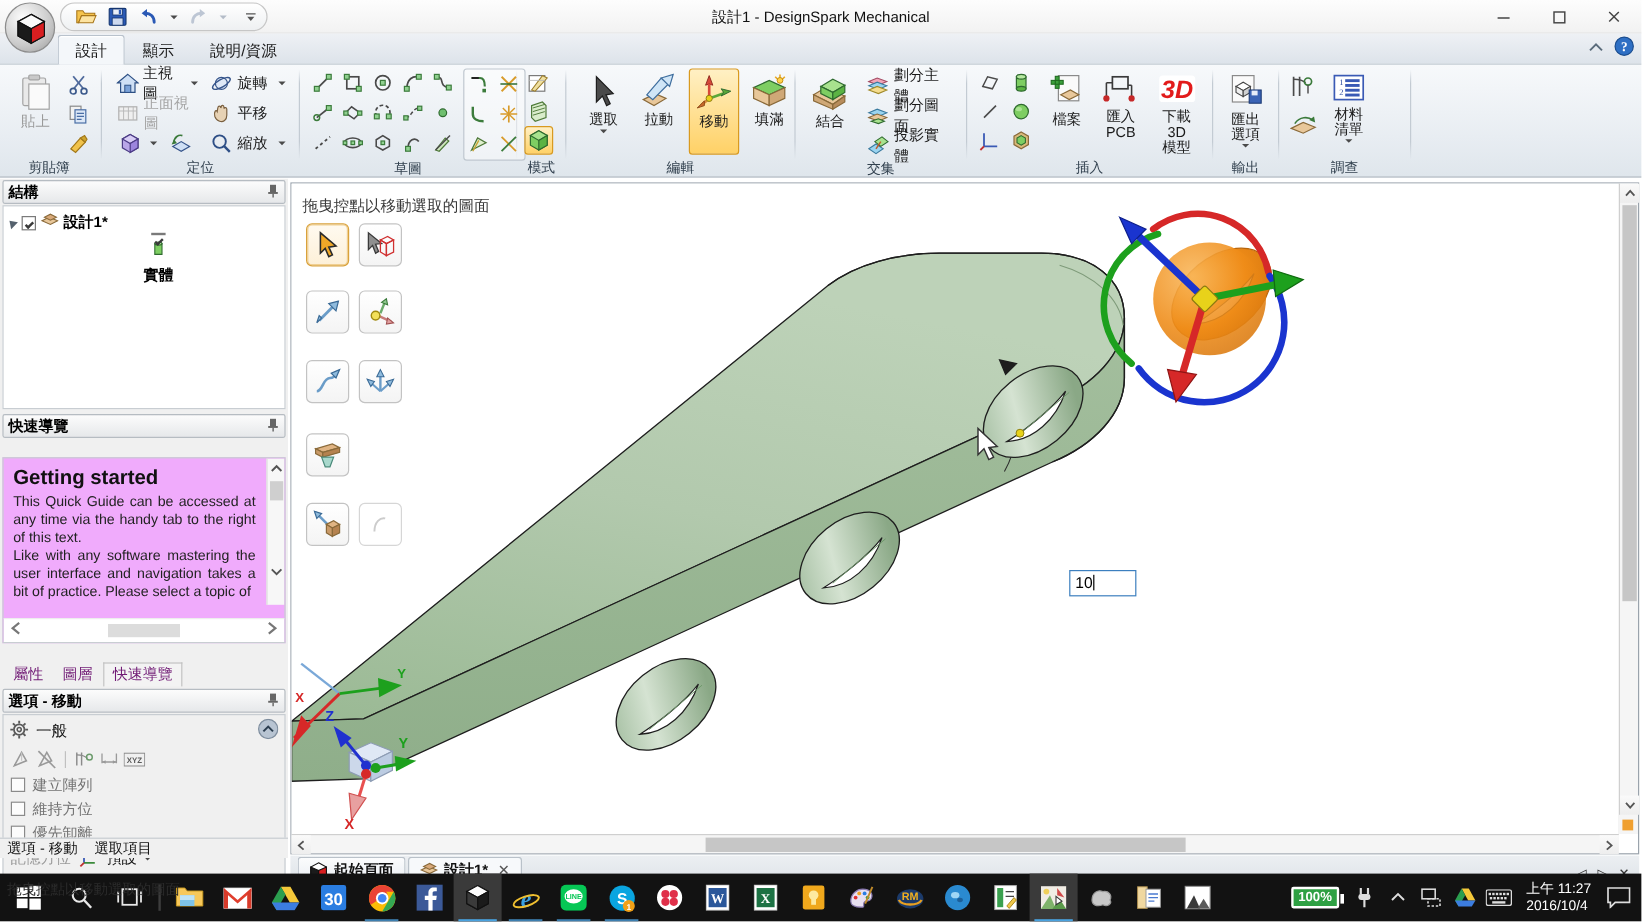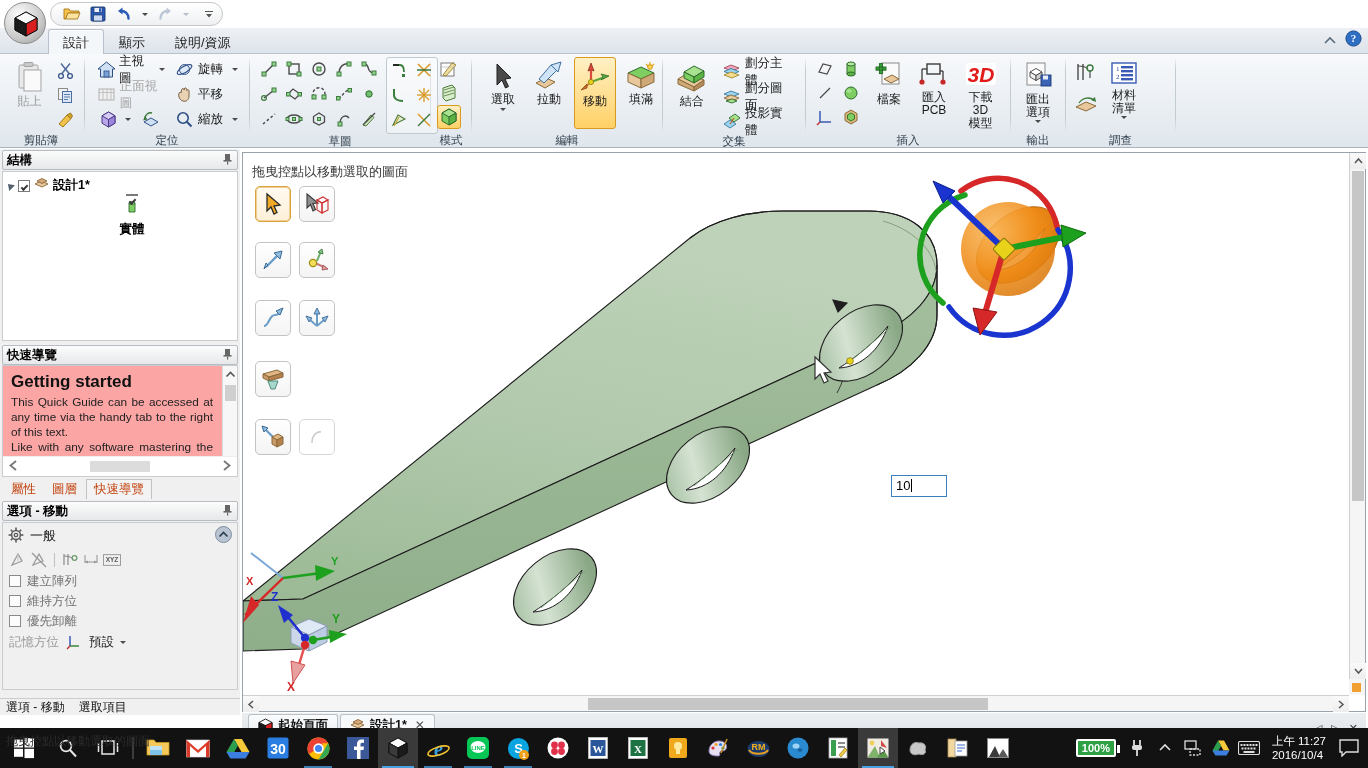--- a/index.html
+++ b/index.html
@@ -120,32 +120,32 @@
   .tree-row.child { padding-left: 24px; flex-direction: column; }
   .tri-r { width: 0; height: 0; border-top: 4px solid transparent; border-bottom: 4px solid transparent; border-right: 6px solid #55616d; margin-right: 1px; }
   .cb { width: 12px; height: 12px; border: 1px solid #7a7a7a; background: #fff; position: relative; }
   .cb.checked::after {
     content: ""; position: absolute; left: 2px; top: 4px; width: 5px; height: 2px;
     border-left: 2px solid #3a3a3a; border-bottom: 2px solid #3a3a3a;
     transform: rotate(-45deg);
   }
   .tree-label { color: #000; font-weight: bold; }
 
-  .quickguide { background: #fca5a5; border: 1px solid #c8cdd2; margin: 0 2px; height: 112px; position: relative; overflow: hidden; }
+  .quickguide { background: #f0abfc; border: 1px solid #c8cdd2; margin: 16px 2px; height: 155px; position: relative; overflow: hidden; }
   .qg-inner { padding: 6px 8px 0 8px; width: 218px; }
   .qg-title { font-size: 17px; font-weight: bold; color: #111; line-height: 20px; margin-bottom: 3px; }
   .qg-p { font-size: 11.8px; color: #222; line-height: 15px; text-align: justify; }
   .qg-scroll { position: absolute; right: 0; top: 0; width: 15px; height: 122px; background: #f7f7f7; border-left: 1px solid #dcdcdc; }
   .qg-arrow { width: 15px; height: 16px; display: flex; align-items: center; justify-content: center; }
   .qg-thumb { position: absolute; top: 19px; left: 2px; width: 11px; height: 16px; background: #cfcfcf; }
   .qg-nav { position: absolute; left: 0; bottom: 0; width: 100%; height: 20px; background: #fff; display: flex; align-items: center; justify-content: space-between; padding: 0 4px; border-top: 1px solid #eee; }
   .qg-bar { height: 11px; flex: 1; background: #dcdcdc; margin: 0 6px; max-width: 60px; }
 
   .paneltabs { display: flex; gap: 2px; margin: 2px 2px 0 4px; height: 20px; align-items: flex-end; }
-  .ptab { font-size: 12.5px; padding: 1px 7px; color: #c2410c; }
+  .ptab { font-size: 12.5px; padding: 1px 7px; color: #701a75; }
   .ptab.active { background: #f3f3f3; border: 1px solid #c2c2c2; border-bottom: none; }
 
   .optpanel { margin-top: 2px; }
   .opt-body { background: #f0f0f0; border: 1px solid #c8cdd2; margin: 1px 2px 0 2px; height: 168px; position: relative; }
   .opt-section { display: flex; align-items: center; gap: 6px; padding: 3px 5px; font-size: 13px; color: #111; }
   .opt-collapse { margin-left: auto; }
   .opt-icons { display: flex; align-items: center; gap: 3px; padding: 2px 6px; }
   .opt-check { display: flex; align-items: center; gap: 6px; padding: 2px 6px; font-size: 12.5px; color: #737373; height: 20px; }
   .cb2 { width: 12px; height: 12px; border: 1px solid #8a8a8a; background: #fcfcfc; position: relative; }
   .cb2.checked::after {
@@ -236,20 +236,41 @@
   .statusghost {
     position: absolute; left: 6px; bottom: 18px; font-size: 12px; color: #2b2b2b;
     white-space: nowrap; z-index: 1;
   }
 </style>
 </head>
 <body>
 
 <div id="app">
 
+  <div class="titlebar">
+    <div class="title-text">設計1 - DesignSpark Mechanical</div>
+    <div class="winbtns">
+      <div class="winbtn">
+        <svg width="14" height="14" viewBox="0 0 14 14">
+            <line x1="2" y1="8" x2="12" y2="8" stroke="#444" stroke-width="1.2"></line>
+          </svg>
+      </div>
+      <div class="winbtn">
+        <svg width="14" height="14" viewBox="0 0 14 14">
+            <rect x="3" y="3" width="9" height="9" fill="none" stroke="#444" stroke-width="1.2"></rect>
+          </svg>
+      </div>
+      <div class="winbtn">
+        <svg width="14" height="14" viewBox="0 0 14 14">
+            <line x1="3" y1="3" x2="11" y2="11" stroke="#444" stroke-width="1.2"></line>
+            <line x1="11" y1="3" x2="3" y2="11" stroke="#444" stroke-width="1.2"></line>
+          </svg>
+      </div>
+    </div>
+  </div>
 
   <div class="orb">
     <svg class="orb-inner" viewBox="0 0 28 28">
       <polygon points="14,2 25,8 25,20 14,26 3,20 3,8" fill="#fff" stroke="#111" stroke-width="1"></polygon>
       <polygon points="14,2 25,8 14,14 3,8" fill="#fafafa" stroke="#111" stroke-width="1"></polygon>
       <polygon points="14,14 25,8 25,20 14,26" fill="#d81e20" stroke="#111" stroke-width="1"></polygon>
       <polygon points="14,14 3,8 3,20 14,26" fill="#1b1b1b" stroke="#111" stroke-width="1"></polygon>
     </svg>
   </div>
 

